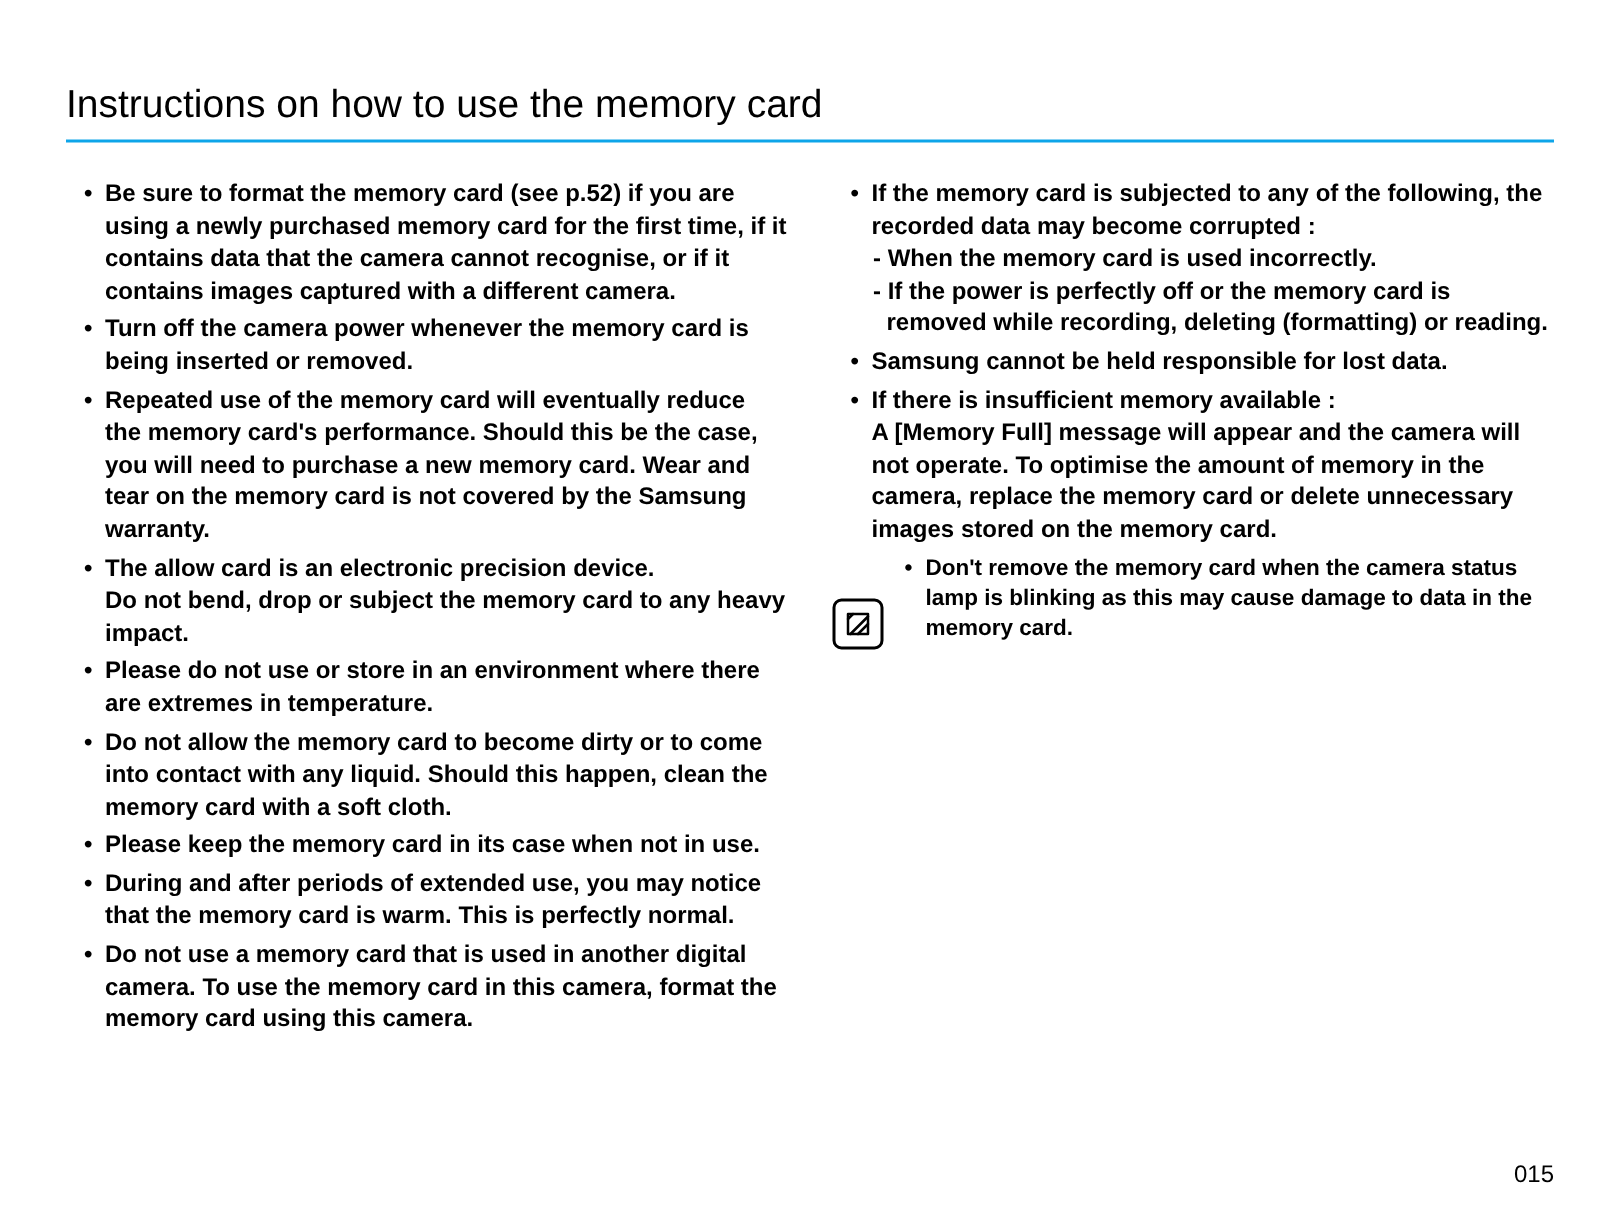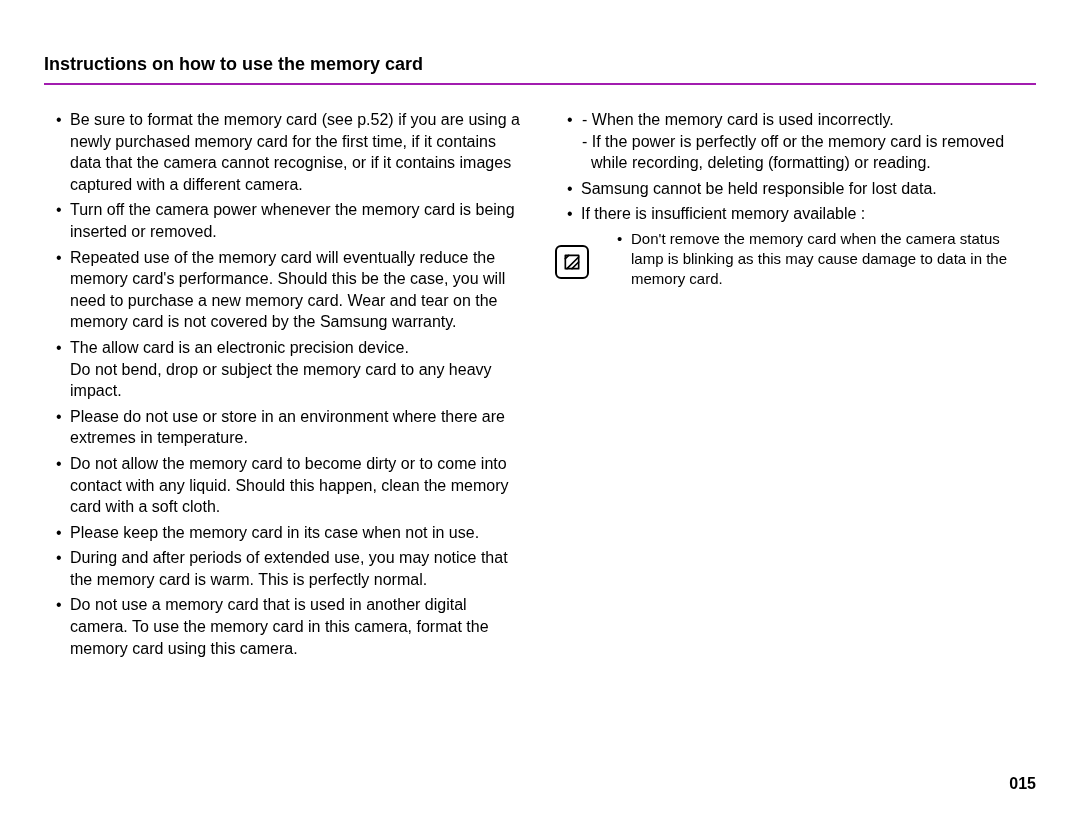--- a/index.html
+++ b/index.html
@@ -10,37 +10,38 @@
     font-family: Arial, Helvetica, sans-serif;
     color: #000;
     box-sizing: border-box;
     position: relative;
   }
   .page {
     box-sizing: border-box;
     padding: 54px 44px 0 44px;
   }
   .title {
-    font-size: 18px;
-    font-weight: bold;
-    border-bottom: 2px solid #a21caf;
+    font-size: 26px;
+    font-weight: normal;
+    border-bottom: 2px solid #0ea5e9;
     padding-bottom: 8px;
     margin-bottom: 24px;
   }
   .columns {
     display: flex;
     gap: 30px;
   }
   .col {
     width: 490px;
   }
   ul.bullets {
     list-style: none;
     margin: 0;
     padding: 0 0 0 12px;
+    font-weight: bold;
   }
   ul.bullets > li {
     position: relative;
     padding-left: 14px;
     font-size: 16px;
     line-height: 1.35;
     margin-bottom: 4px;
     text-align: left;
   }
   ul.bullets > li::before {
@@ -52,22 +53,22 @@
   .sub {
     display: block;
   }
   .sub-dash {
     display: block;
     padding-left: 10px;
     text-indent: -9px;
   }
   .note-box {
     display: flex;
-    align-items: center;
-    gap: 28px;
+    align-items: flex-end;
+    gap: 14px;
   }
   .note-icon {
     width: 30px;
     height: 30px;
     border: 2px solid #000;
     border-radius: 6px;
     display: flex;
     align-items: center;
     justify-content: center;
     flex: none;
@@ -77,21 +78,21 @@
   .note-text ul.bullets { padding-left: 0; }
   .note-text ul.bullets > li {
     font-size: 15px;
     line-height: 1.35;
   }
   .page-number {
     position: absolute;
     right: 44px;
     bottom: 22px;
     font-size: 16px;
-    font-weight: bold;
+    font-weight: normal;
   }
 </style>
 </head>
 <body>
 
 <div class="page">
   <div class="title">Instructions on how to use the memory card</div>
 
   <div class="columns">
 
@@ -104,23 +105,23 @@
           <li><span>Please do not use or store in an environment where there are extremes in temperature.</span></li>
           <li><span>Do not allow the memory card to become dirty or to come into contact with any liquid. Should this happen, clean the memory card with a soft cloth.</span></li>
           <li><span>Please keep the memory card in its case when not in use.</span></li>
           <li><span>During and after periods of extended use, you may notice that the memory card is warm. This is perfectly normal.</span></li>
           <li><span>Do not use a memory card that is used in another digital camera. To use the memory card in this camera, format the memory card using this camera.</span></li>
         </ul>
     </div>
 
     <div class="col">
       <ul class="bullets" id="right-list">
-          <li><span class="sub-dash">- When the memory card is used incorrectly.</span><span class="sub-dash">- If the power is perfectly off or the memory card is removed while recording, deleting (formatting) or reading.</span></li>
+          <li><span>If the memory card is subjected to any of the following, the recorded data may become corrupted :</span><span class="sub-dash">- When the memory card is used incorrectly.</span><span class="sub-dash">- If the power is perfectly off or the memory card is removed while recording, deleting (formatting) or reading.</span></li>
           <li><span>Samsung cannot be held responsible for lost data.</span></li>
-          <li><span>If there is insufficient memory available :</span></li>
+          <li><span>If there is insufficient memory available :</span><span class="sub">A [Memory Full] message will appear and the camera will not operate. To optimise the amount of memory in the camera, replace the memory card or delete unnecessary images stored on the memory card.</span></li>
         </ul>
 
       <div class="note-box">
         <div class="note-icon">
           <svg viewBox="0 0 24 24" fill="none" stroke="#000" stroke-width="2" stroke-linecap="round" stroke-linejoin="round">
             <path d="M4 4 L20 4 L20 20 L4 20 Z"></path>
             <path d="M8 4 L4 8"></path>
             <path d="M20 12 L12 20"></path>
             <path d="M20 6 L6 20"></path>
           </svg>

